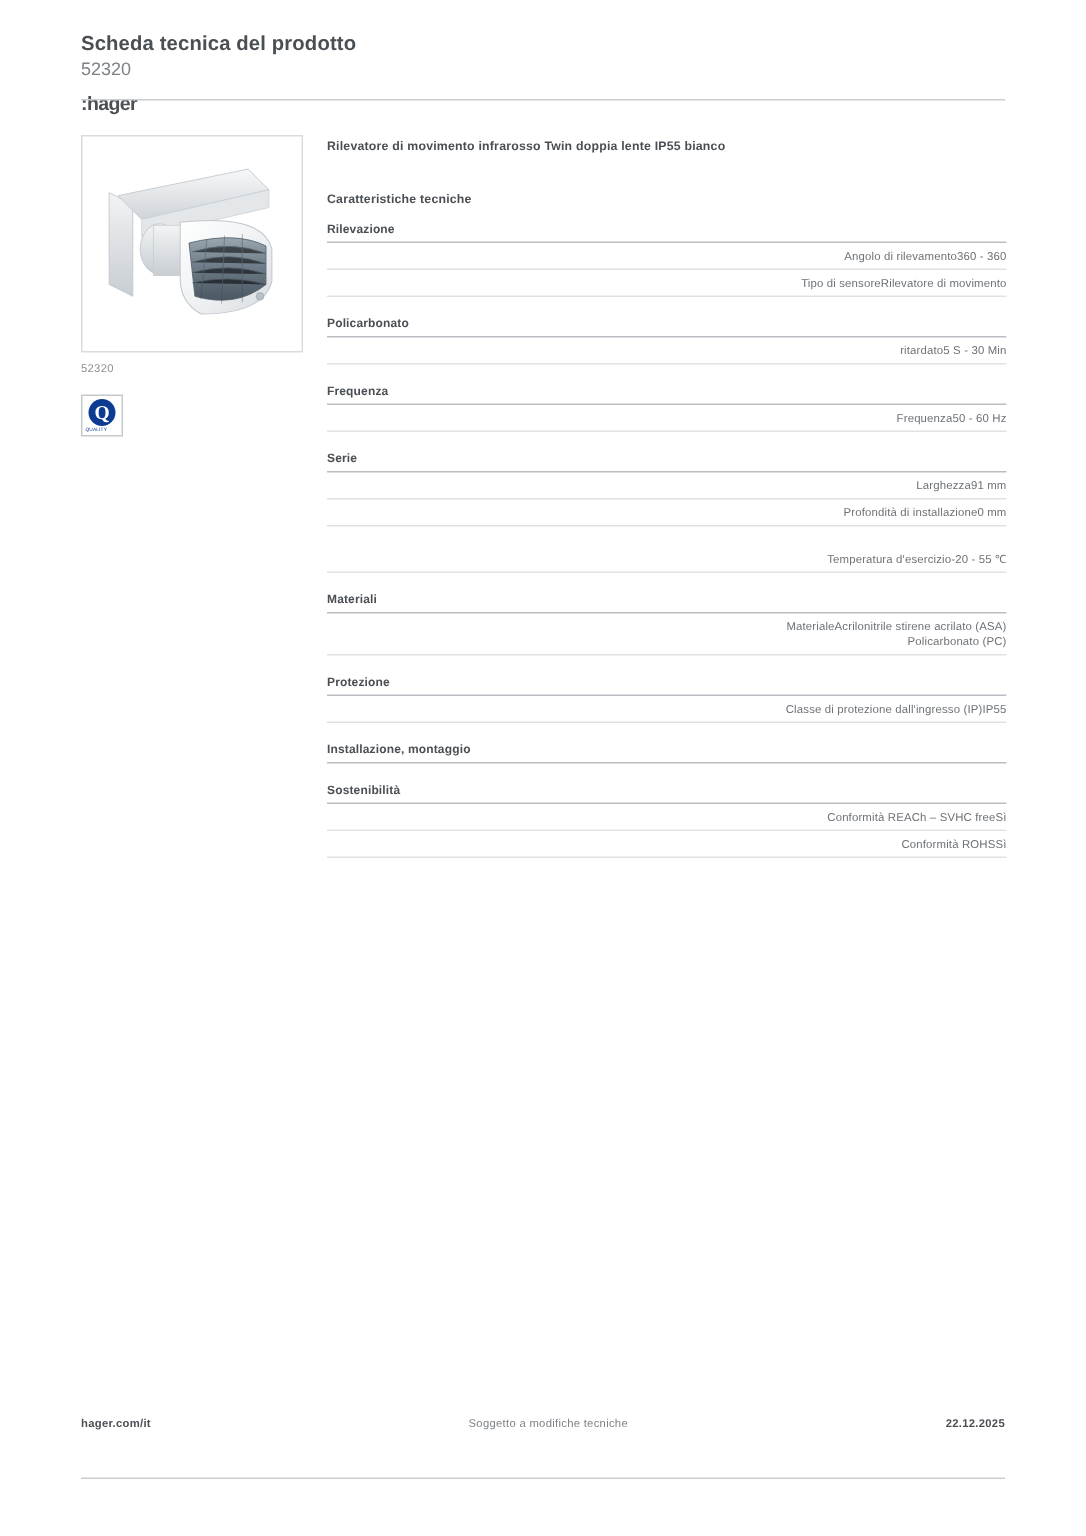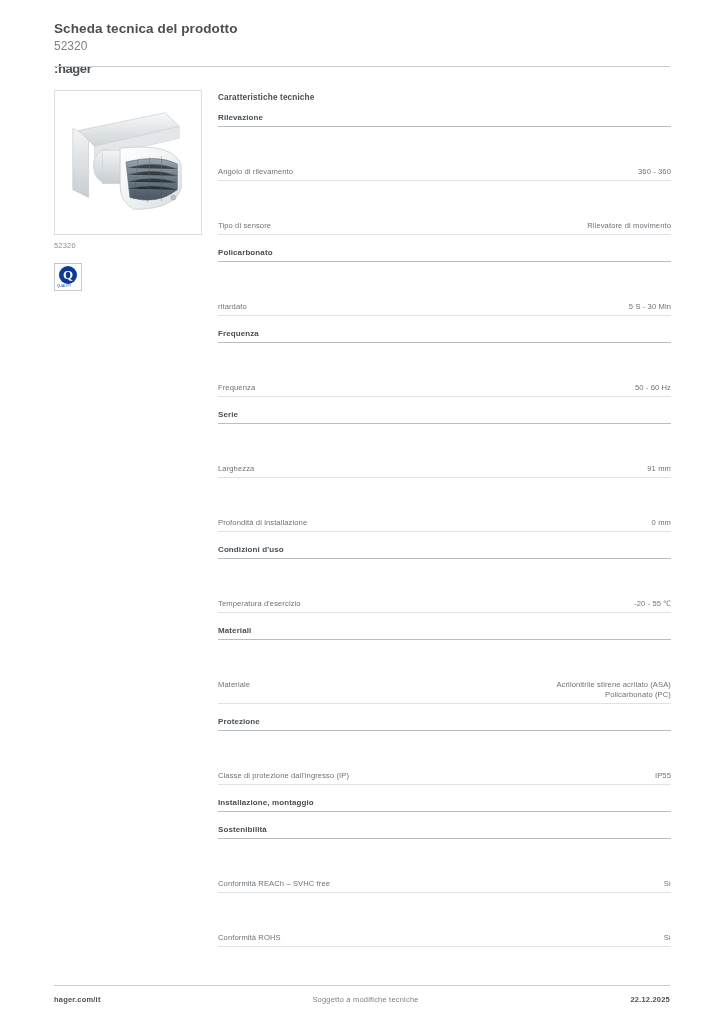--- a/index.html
+++ b/index.html
@@ -138,26 +138,25 @@
   .group-title {
     font-size: 8px;
     font-weight: bold;
     color: #4a4f54;
     letter-spacing: 0.1px;
     padding-bottom: 4px;
     border-bottom: 1px solid #b9bec3;
   }
   .row {
     display: flex;
-    justify-content: space-between;
+    justify-content: flex-end;
     align-items: flex-start;
     border-bottom: 1px solid #dfe3e6;
     padding: 4px 0 3px 0;
     min-height: 15px;
-    margin-top: 36px;
   }
   .row .k {
     font-size: 7.6px;
     color: #6d7277;
     letter-spacing: 0.1px;
     line-height: 10px;
   }
   .row .v {
     font-size: 7.6px;
     color: #6d7277;
@@ -173,21 +172,21 @@
     position: absolute;
     left: 54px;
     top: 985px;
     width: 616px;
     height: 1px;
     background: #c9ced2;
   }
   .footer {
     position: absolute;
     left: 54px;
-    top: 995px;
+    top: 944px;
     width: 616px;
     display: flex;
     justify-content: space-between;
     align-items: center;
     font-size: 7.5px;
     color: #6d7277;
     letter-spacing: 0.2px;
   }
   .footer .left { font-weight: bold; color: #4a4f54; }
   .footer .center { color: #7d8287; }
@@ -256,20 +255,21 @@
       </svg>
     </div>
     <div class="caption">52320</div>
     <div class="cert-badge">
       <div class="q">Q</div>
       <div class="lbl">QUALITY</div>
     </div>
   </div>
 
   <div class="right-col">
+    <div class="product-name">Rilevatore di movimento infrarosso Twin doppia lente IP55 bianco</div>
     <div class="section-heading">Caratteristiche tecniche</div>
     <div id="spec-groups">
         <div class="group">
           <div class="group-title">Rilevazione</div>
           <div class="row">
             <div class="k">Angolo di rilevamento</div>
             <div class="v">360 - 360</div>
           </div>
           <div class="row">
             <div class="k">Tipo di sensore</div>
@@ -299,21 +299,20 @@
             <div class="k">Larghezza</div>
             <div class="v">91 mm</div>
           </div>
           <div class="row">
             <div class="k">Profondità di installazione</div>
             <div class="v">0 mm</div>
           </div>
         </div>
         <div class="group-gap"></div>
         <div class="group">
-          <div class="group-title">Condizioni d'uso</div>
           <div class="row">
             <div class="k">Temperatura d'esercizio</div>
             <div class="v">-20 - 55 ℃</div>
           </div>
         </div>
         <div class="group-gap"></div>
         <div class="group">
           <div class="group-title">Materiali</div>
           <div class="row">
             <div class="k">Materiale</div>

